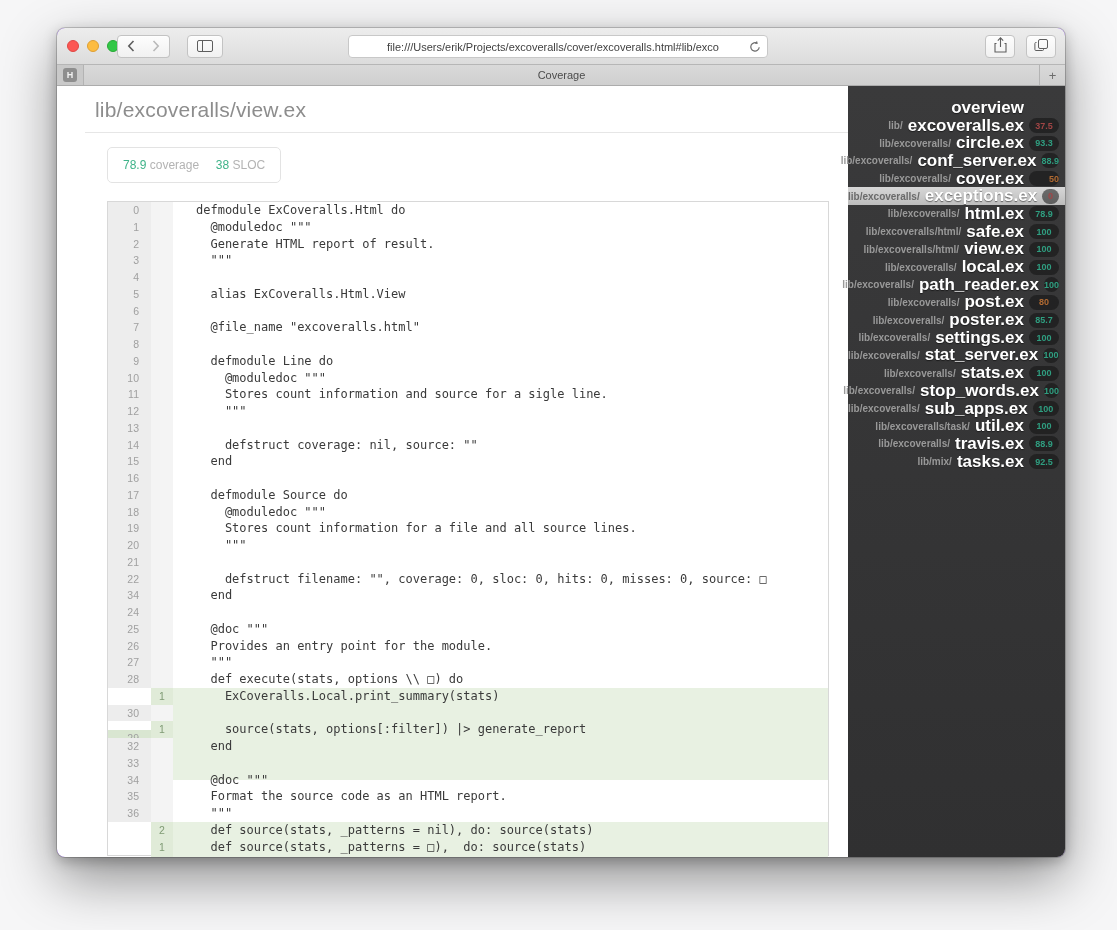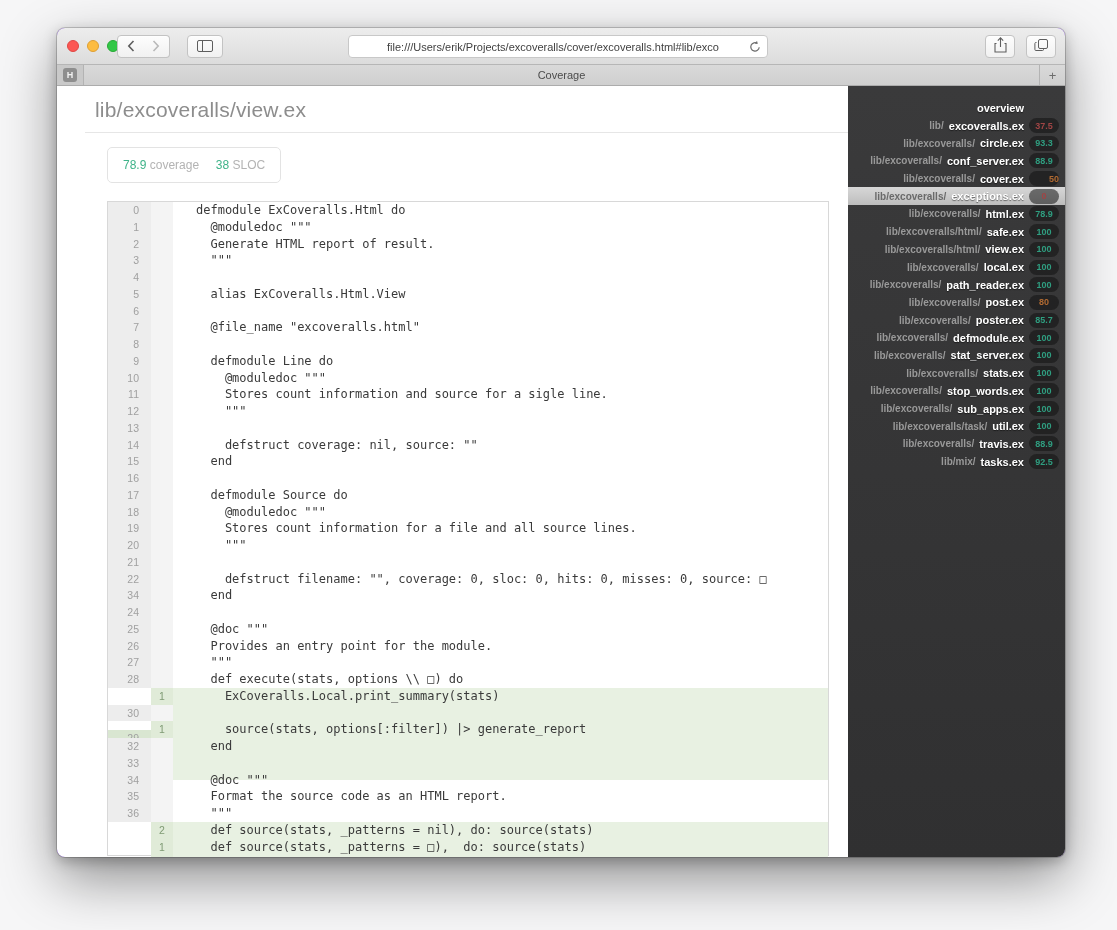--- a/index.html
+++ b/index.html
@@ -68,21 +68,21 @@
                 color:#3a3a3a; white-space:pre; padding-left:23px; overflow:hidden; }
   .crow.covered .ln   { background:#d9e6d1;margin-top:42px; }
   .crow.covered .hits { background:#e0ebd8; }
   .crow.covered .src  { background:#e8f1e2; }
 
   
   .sidebar { width:217px; background:linear-gradient(#3a3a3b,#303031); padding-top:13px; }
   .frow { display:flex; justify-content:flex-end; align-items:center; height:17.7px;
           padding-right:6px; gap:5px; cursor:pointer; text-decoration:none; }
   .frow .dir   { color:#999; font-size:10px; font-weight:bold; white-space:nowrap; }
-  .frow .fname { color:#fff; font-size:11px; font-weight:bold; white-space:nowrap;
+  .frow .fname { color:#fff; font-size:17px; font-weight:bold; white-space:nowrap;
                  text-shadow:0 1px 1px rgba(0,0,0,.5); }
   .frow .badge { width:30px; text-align:center; font-size:9px; font-weight:bold;
                  background:rgba(18,18,18,.55); border-radius:8px; padding:2.5px 0; }
   .frow .badge.empty { background:transparent; }
   .frow.active { background:linear-gradient(#d7d7d7,#bdbdbd); }
   .frow.active .dir { color:#6a6a6a; }
   .frow.active .badge { background:rgba(0,0,0,.5); }
 </style>
 </head>
 <body>
@@ -435,21 +435,21 @@
     <span class="fname">post.ex</span>
     <span class="badge" style="color: rgb(176, 106, 50);">80</span>
   </a>
             <a class="frow">
     <span class="dir">lib/excoveralls/</span>
     <span class="fname">poster.ex</span>
     <span class="badge" style="color: rgb(47, 158, 128);">85.7</span>
   </a>
             <a class="frow">
     <span class="dir">lib/excoveralls/</span>
-    <span class="fname">defmodule.ex</span>
+    <span class="fname">settings.ex</span>
     <span class="badge" style="color: rgb(47, 158, 128);">100</span>
   </a>
             <a class="frow">
     <span class="dir">lib/excoveralls/</span>
     <span class="fname">stat_server.ex</span>
     <span class="badge" style="color: rgb(47, 158, 128);">100</span>
   </a>
             <a class="frow">
     <span class="dir">lib/excoveralls/</span>
     <span class="fname">stats.ex</span>

